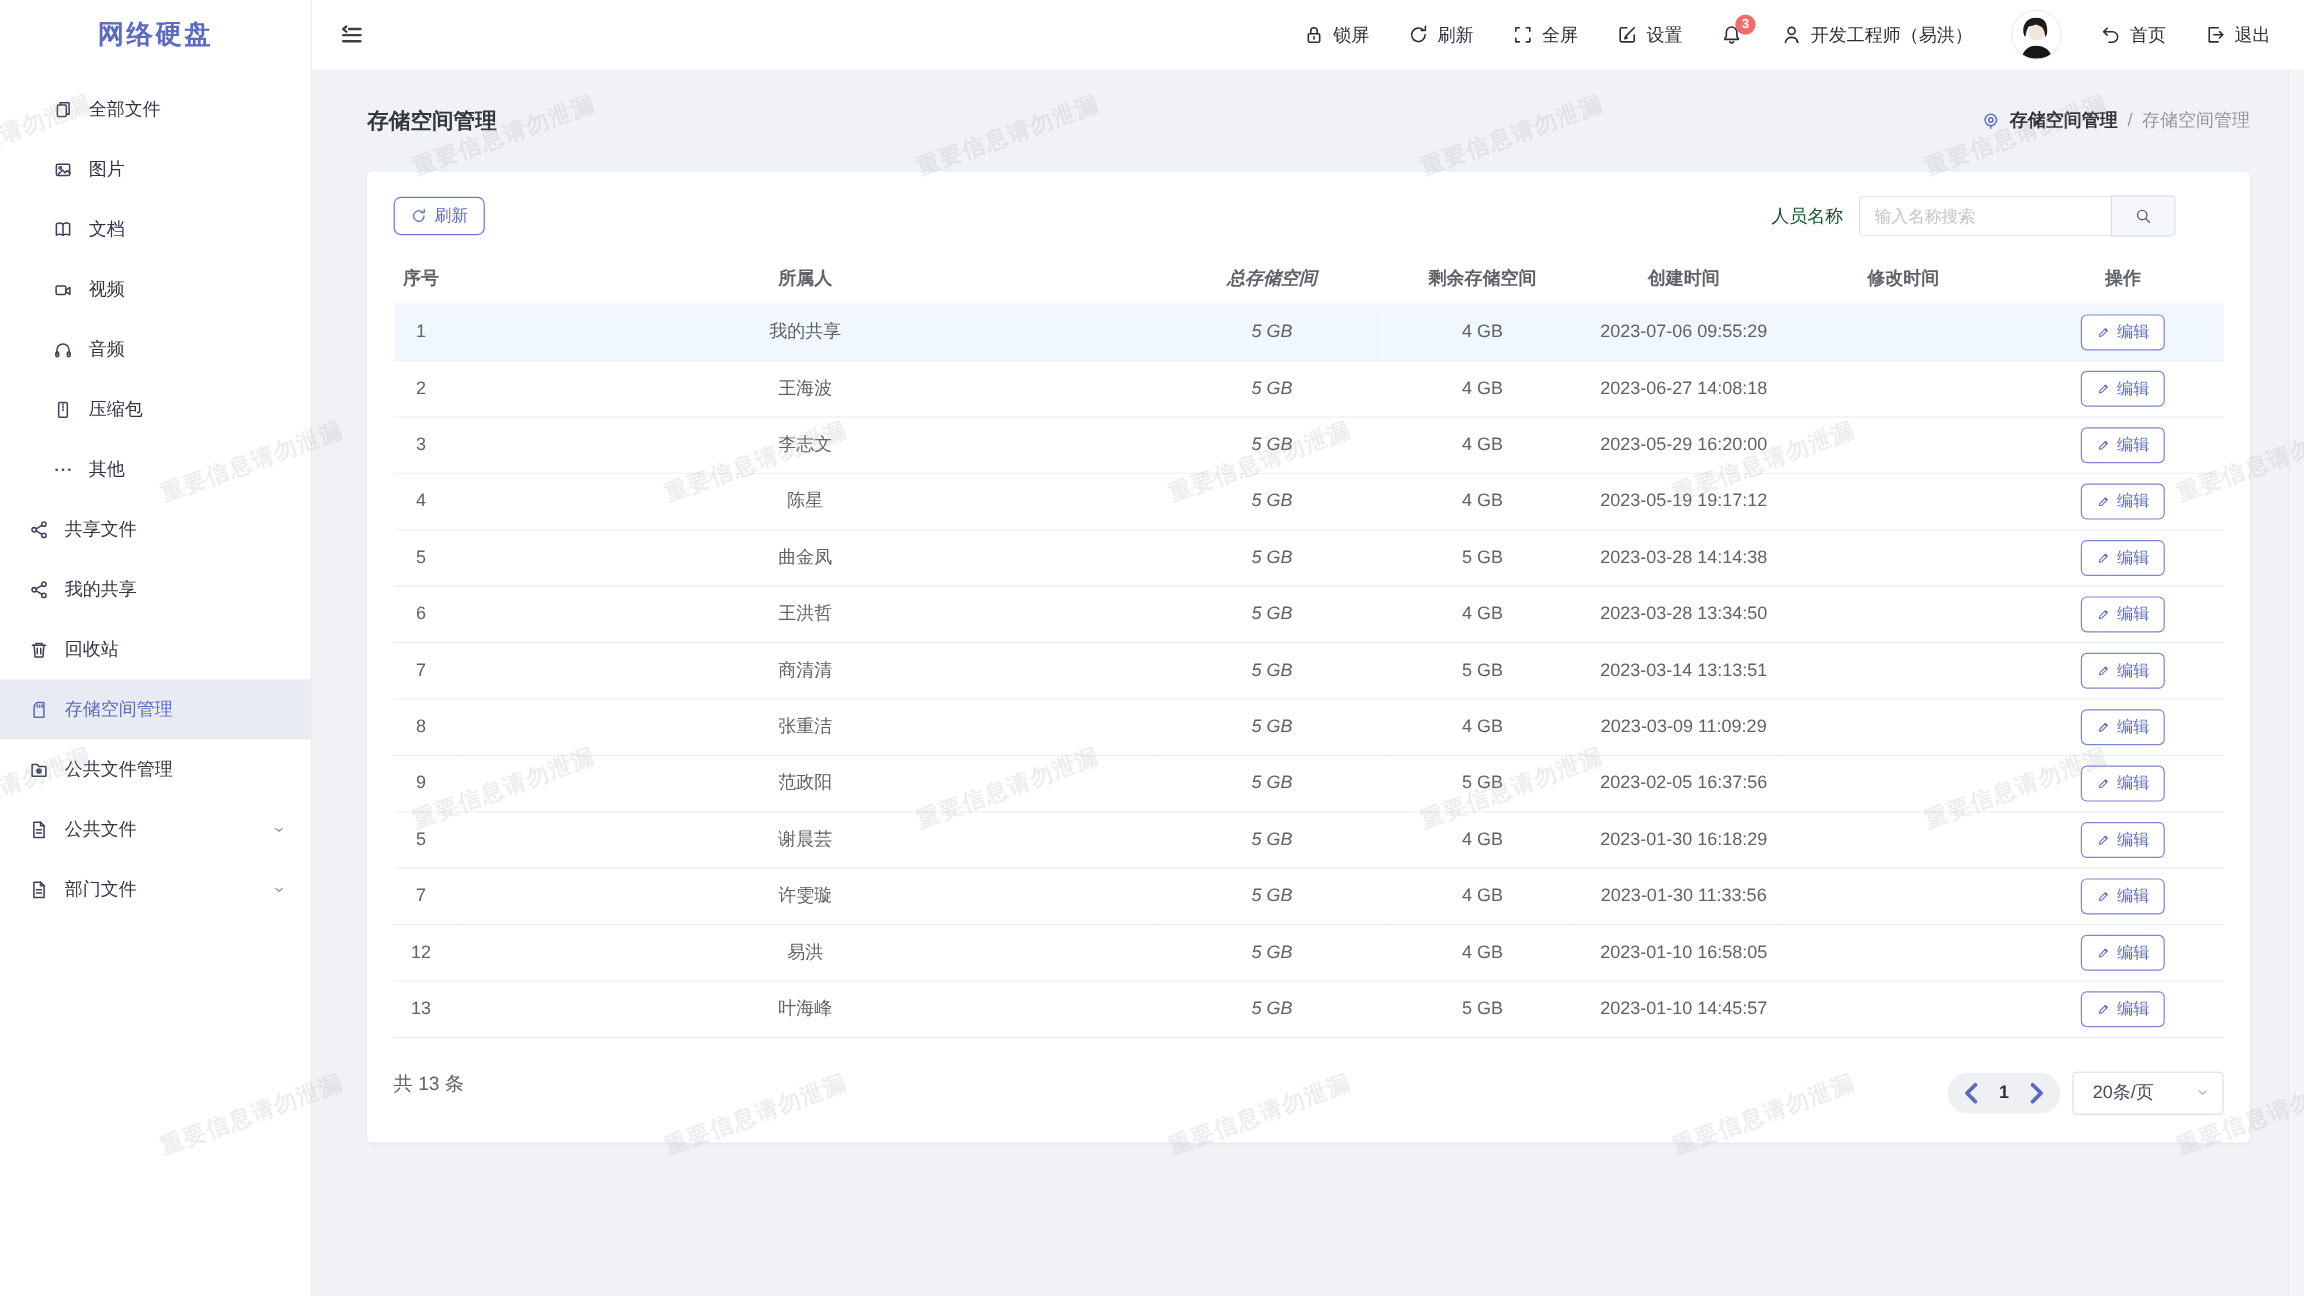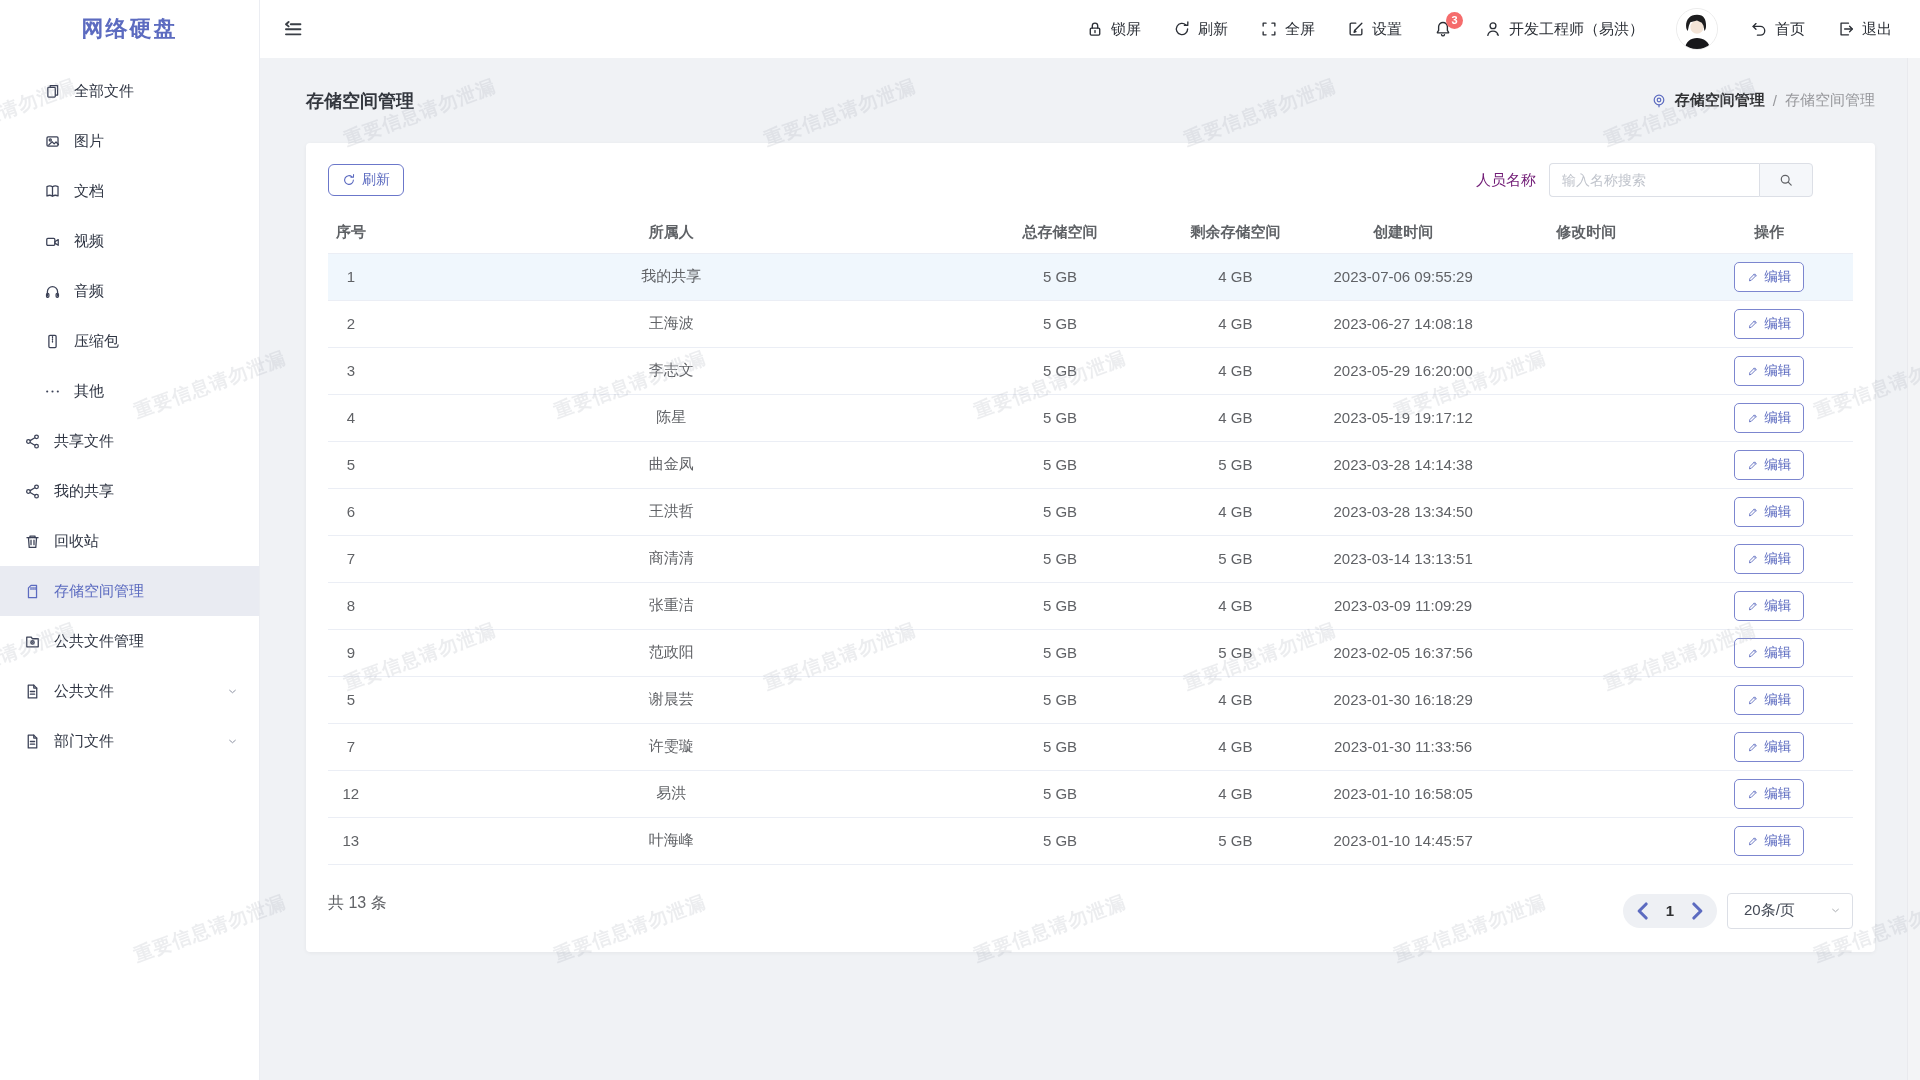--- a/index.html
+++ b/index.html
@@ -38,31 +38,31 @@
   .breadcrumb .ic-wrap { width:16px; height:16px; color:var(--accent,#5c6bc0); }
   .crumb-root { color:#303133; font-weight:600; }
   .crumb-sep, .crumb-cur { color:#97989c; }
 
   
   .card { background:#fff; border-radius:4px; margin:0 45px 0 46px; height:809px; padding:20px 22px 0; box-shadow:0 1px 4px rgba(0,0,0,.05); position:relative; }
   .toolbar { display:flex; align-items:center; justify-content:space-between; height:34px; }
   .btn-refresh { display:inline-flex; align-items:center; gap:6px; height:32px; padding:0 13px; background:#fff; border:1px solid #6b77ca; border-radius:6px; color:var(--accent,#5c6bc0); font-size:14px; cursor:pointer; font-family:inherit; }
   .btn-refresh .ic-wrap { width:14px; height:14px; }
   .search-area { display:flex; align-items:center; margin-right:40px; }
-  .search-label { font-size:15px; color:#701a75; margin-right:13px; }
+  .search-label { font-size:15px; color:#14532d; margin-right:13px; }
   .search-input { width:210px; height:34px; border:1px solid #dcdfe6; border-right:none; border-radius:4px 0 0 4px; padding:0 12px; font-size:14px; color:#be185d; outline:none; font-family:inherit; }
   .search-input::placeholder { color:#c0c4cc; }
   .search-btn { width:54px; height:34px; background:#f5f7fa; border:1px solid #dcdfe6; border-radius:0 4px 4px 0; display:inline-flex; align-items:center; justify-content:center; color:#606266; cursor:pointer; }
   .search-btn .ic-wrap { width:16px; height:16px; }
 
   table { width:100%; border-collapse:collapse; margin-top:16px; table-layout:fixed; }
   th { height:40px; font-size:15px; font-weight:600; color:#5f6266; text-align:center; border-bottom:1px solid #ebeef5; }
   td { height:47px; font-size:15px; color:#606266; text-align:center; border-bottom:1px solid #ebeef5; overflow:hidden; white-space:nowrap; }
   tr.row-hl td { background:#f0f7fd; }
-  .col-0{width:3%;} .col-1{width:39%;} .col-2{width:12%;} .col-3{width:11%;} .col-4{width:11%;} .col-5{width:13%;} .col-6{width:11%;}
+  .col-0{width:3%;} .col-1{width:39%;} .col-2{width:12%;font-style:italic;} .col-3{width:11%;} .col-4{width:11%;} .col-5{width:13%;} .col-6{width:11%;}
   .btn-edit { display:inline-flex; align-items:center; gap:5px; height:30px; padding:0 12px; background:#fff; border:1px solid #7c86cf; border-radius:5px; color:var(--accent,#5c6bc0); font-size:13.5px; cursor:pointer; font-family:inherit; }
   .btn-edit .ic-wrap { width:12px; height:12px; }
 
   .card-footer { display:flex; align-items:flex-start; justify-content:space-between; margin-top:28px; }
   .total-text { font-size:16px; color:#606266; }
   .pager { display:flex; align-items:center; gap:10px; }
   .page-group { display:flex; align-items:center; height:34px; background:#eef0f4; border-radius:17px; padding:0 6px; }
   .pg-btn { width:28px; height:28px; display:inline-flex; align-items:center; justify-content:center; color:var(--accent,#5c6bc0); cursor:pointer; }
   .pg-num { min-width:26px; text-align:center; font-size:15px; font-weight:600; color:#303133; cursor:pointer; }
   .size-select { display:flex; align-items:center; justify-content:space-between; width:126px; height:36px; background:#fff; border:1px solid #dcdfe6; border-radius:4px; padding:0 10px 0 16px; font-size:15px; color:#454b57; cursor:pointer; }

